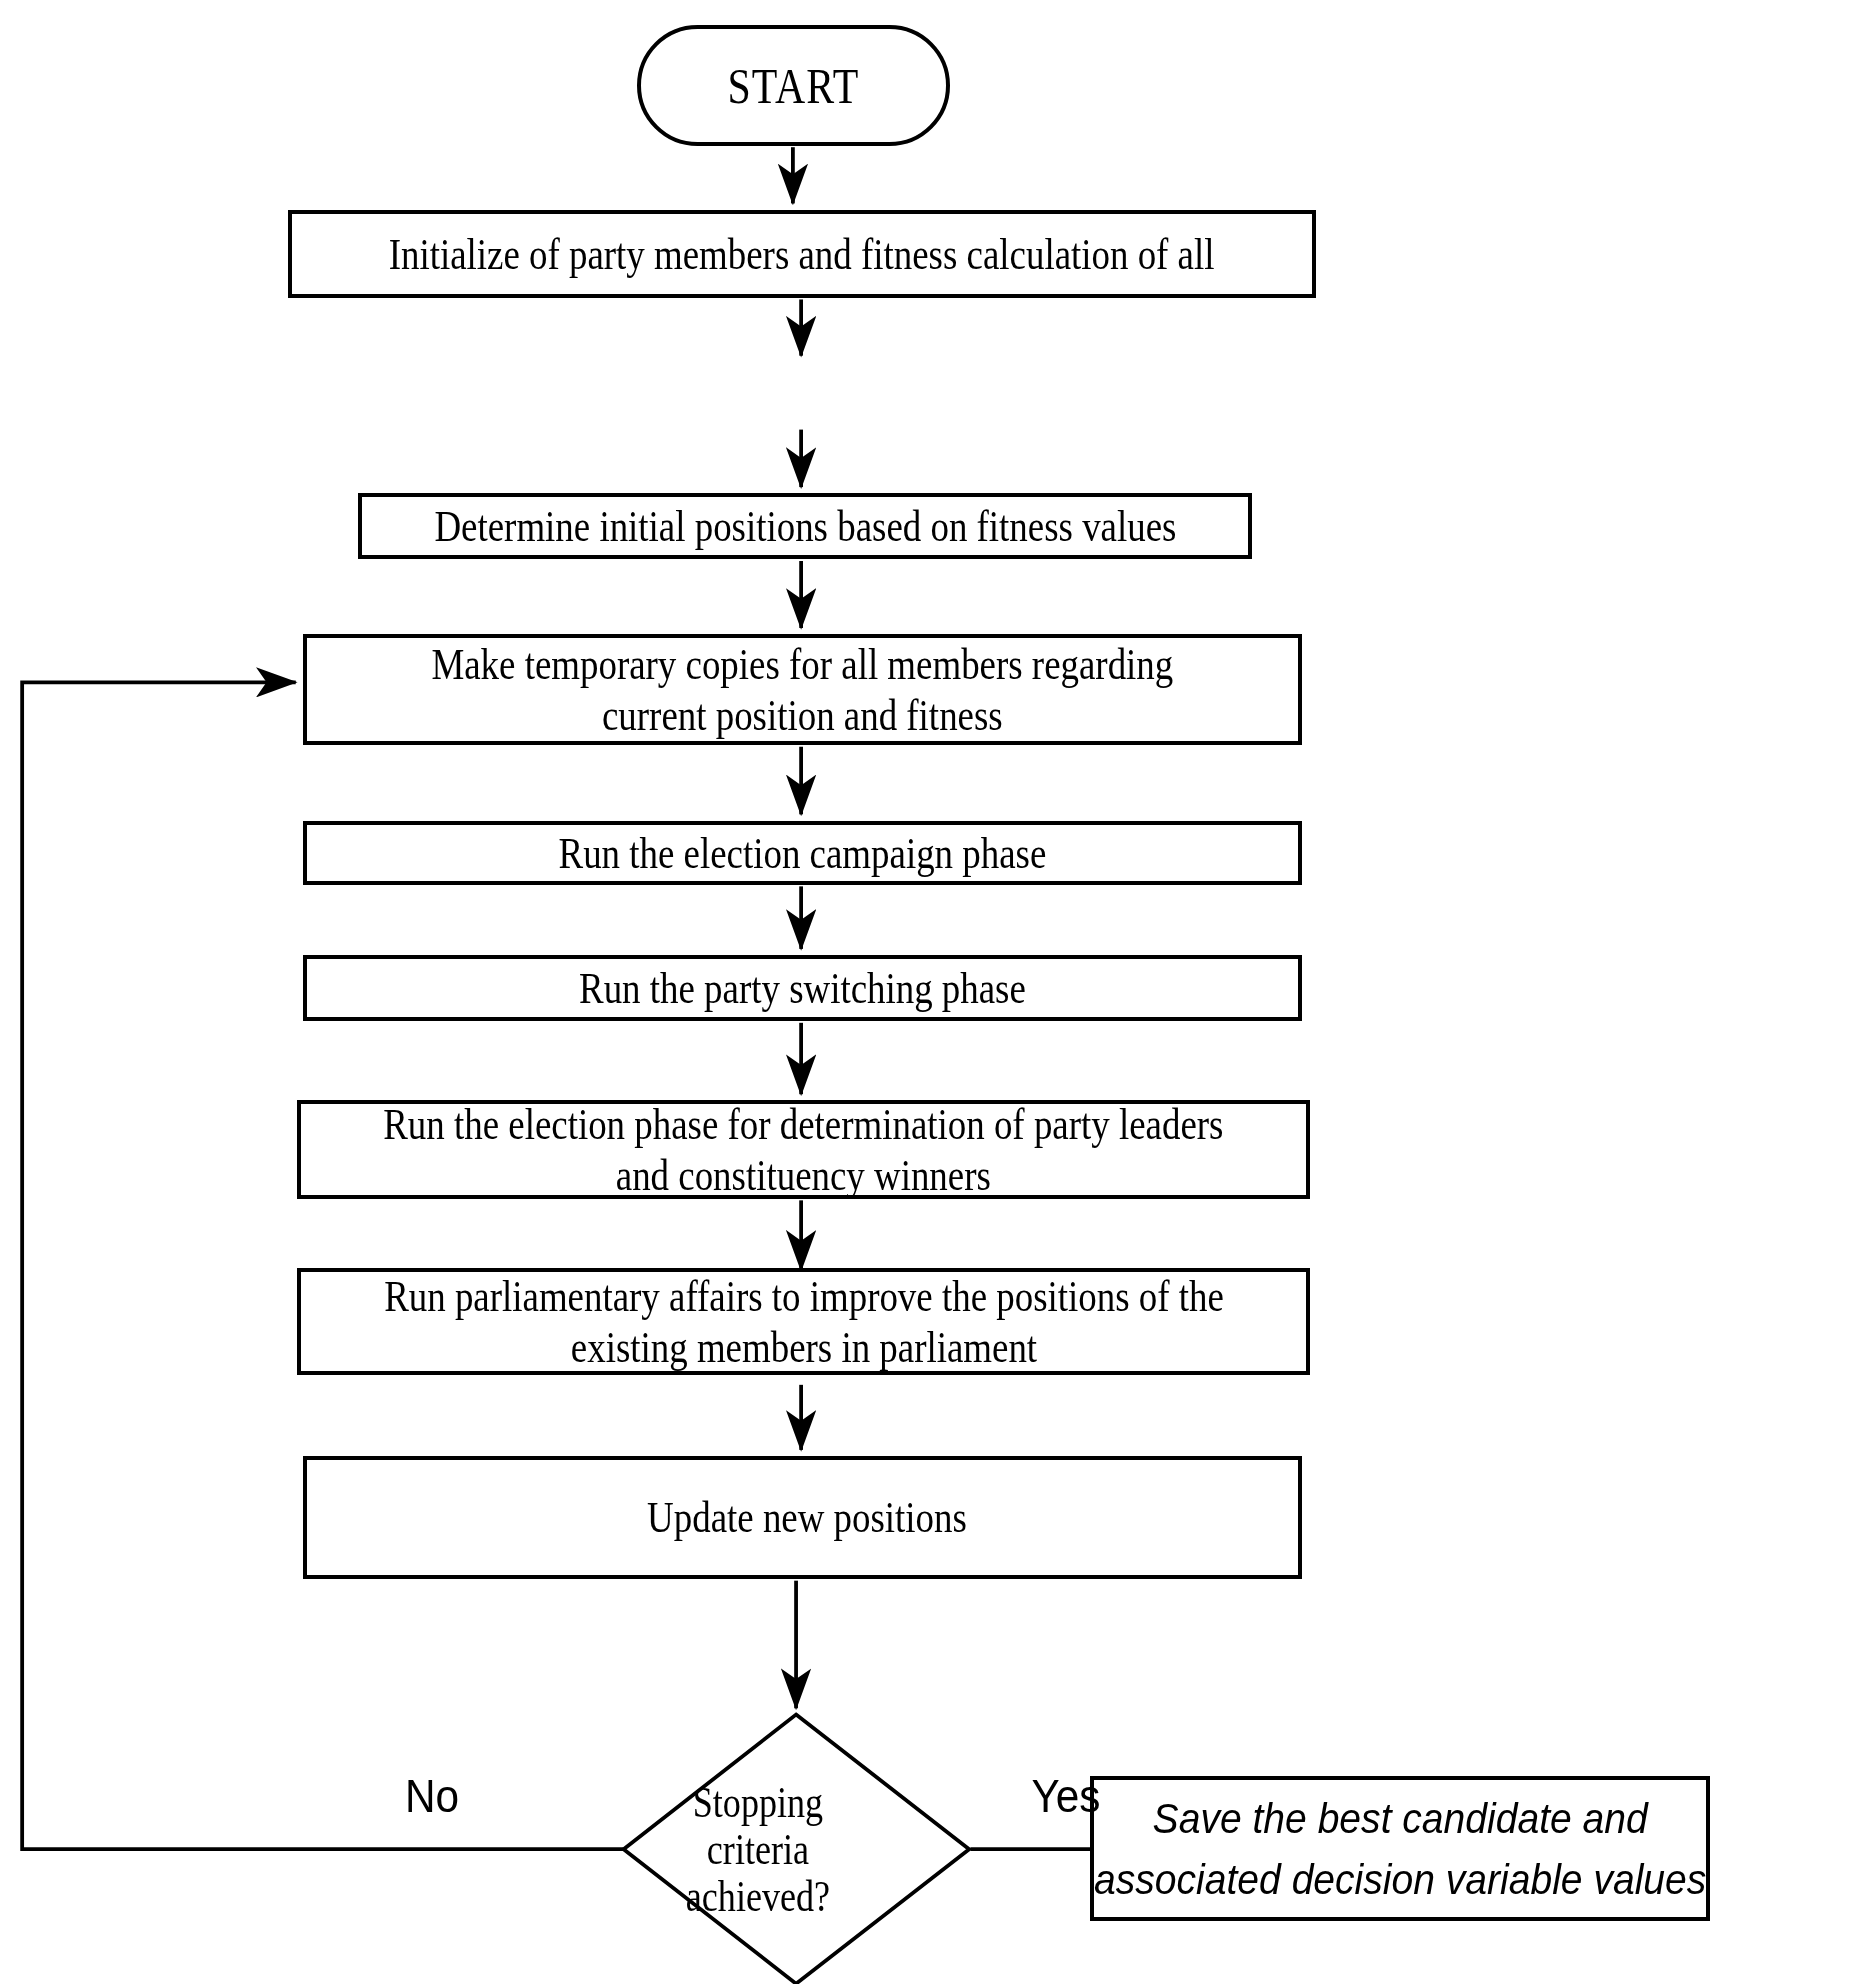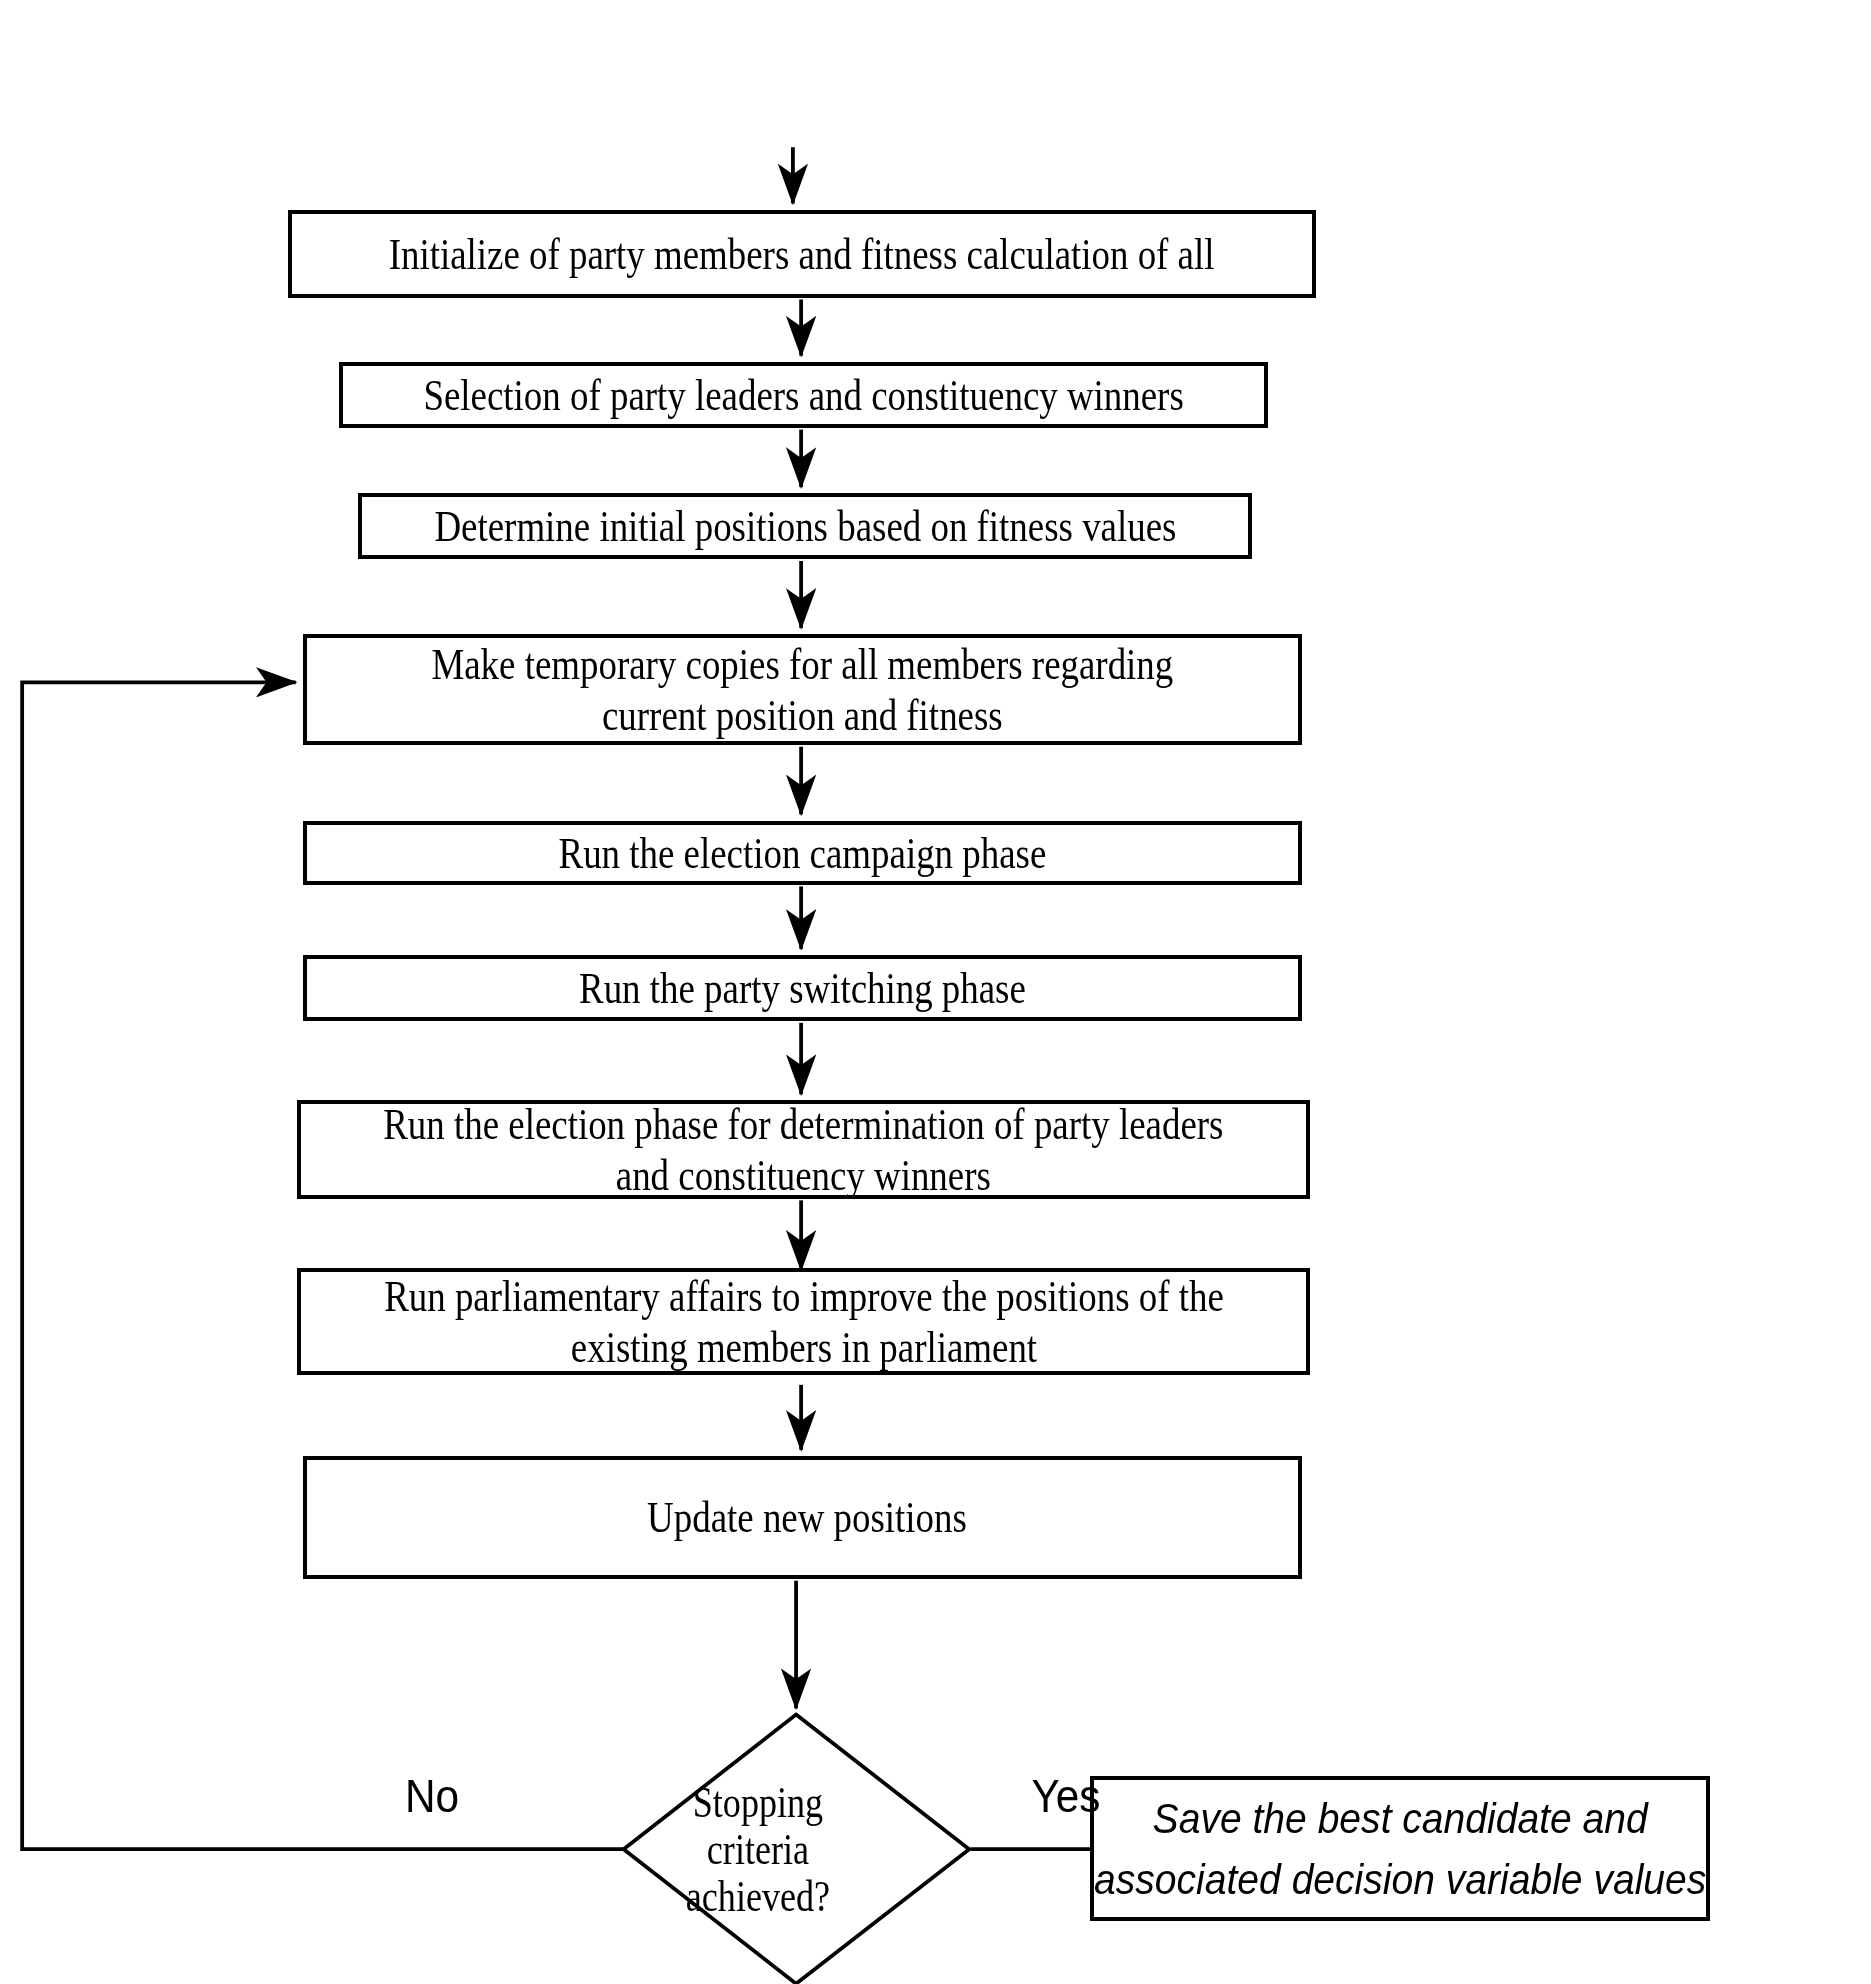--- a/index.html
+++ b/index.html
@@ -63,28 +63,28 @@
     <line x1="1268" y1="1900" x2="1268" y2="2010" stroke="#000" stroke-width="6" marker-end="url(#arw)"></line>
     <line x1="1268" y1="2192" x2="1268" y2="2295" stroke="#000" stroke-width="6" marker-end="url(#arw)"></line>
     <line x1="1260" y1="2502" x2="1260" y2="2704" stroke="#000" stroke-width="6" marker-end="url(#arw)"></line>
 
     <polyline points="987,2927 35,2927 35,1080 468,1080" fill="none" stroke="#000" stroke-width="6" stroke-linejoin="miter" marker-end="url(#arw)"></polyline>
     <line x1="1536" y1="2927" x2="1796" y2="2927" stroke="#000" stroke-width="6" marker-end="url(#arw)"></line>
 
     <polygon points="1260,2714 1534,2927 1260,3140 987,2927" fill="#ffffff" stroke="#000" stroke-width="6"></polygon>
   </svg>
 
+  <div class="node terminator" style="left:637px;top:25px;width:313px;height:121px;">
+    <span class="lbl start-lbl">START</span>
+  </div>
 
   <div class="node process" style="left:288px;top:210px;width:1028px;height:88px;">
     <span class="lbl">Initialize of party members and fitness calculation of all</span>
   </div>
 
-  <div class="node process" style="left:339px;top:362px;width:929px;height:66px;">
-    <span class="lbl">Selection of party leaders and constituency winners</span>
-  </div>
 
   <div class="node process" style="left:358px;top:493px;width:894px;height:66px;">
     <span class="lbl">Determine initial positions based on fitness values</span>
   </div>
 
   <div class="node process" style="left:303px;top:634px;width:999px;height:111px;">
     <span class="lbl">
         <span>Make temporary copies for all members regarding</span>
         <span>current position and fitness</span>
       </span>

